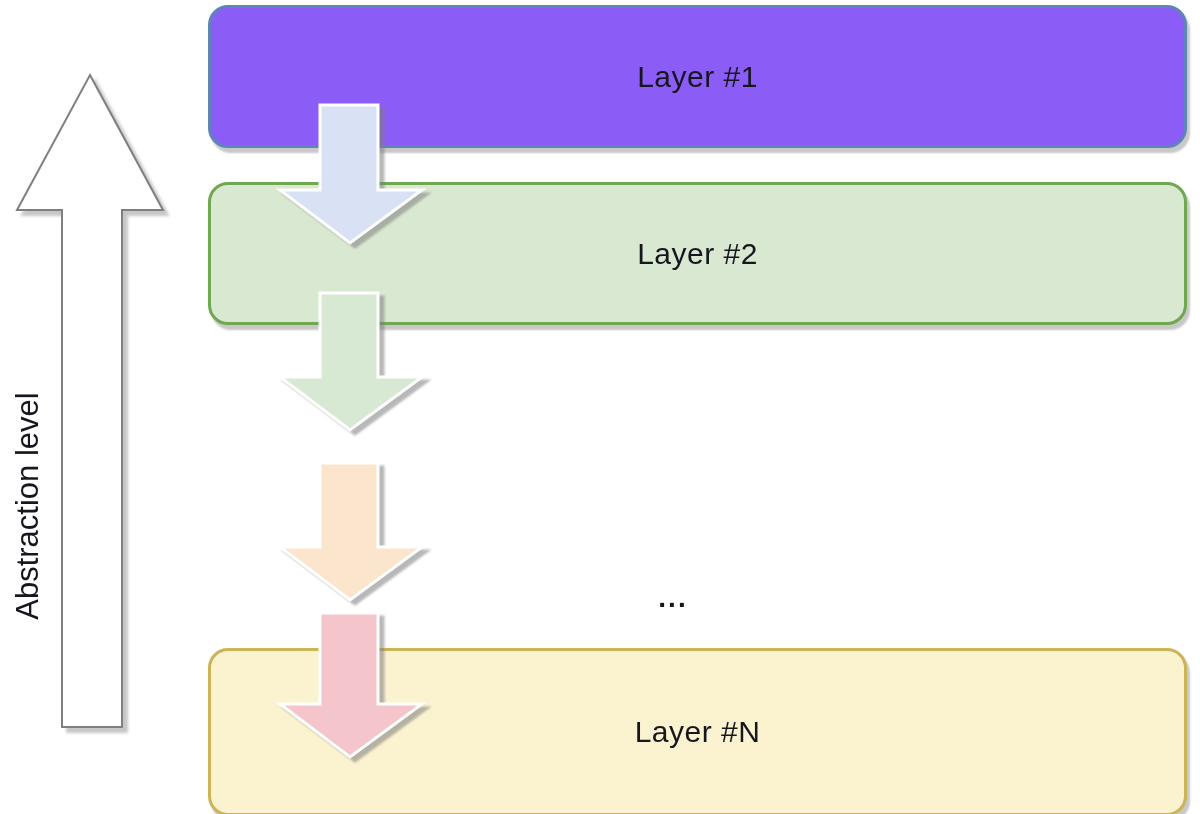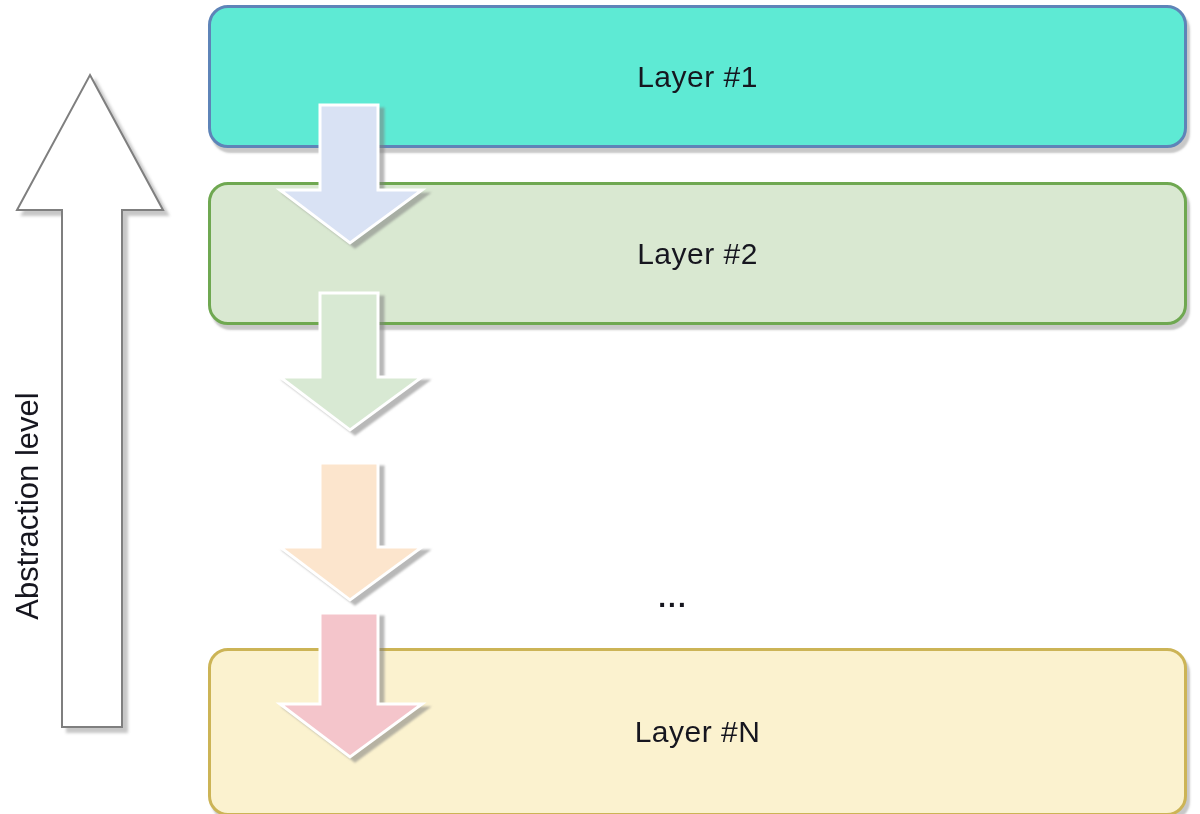--- a/index.html
+++ b/index.html
@@ -89,21 +89,21 @@
 </head>
 <body>
 
 <div class="canvas">
 
   <svg class="axis-svg" viewBox="0 0 200 814">
     <polygon class="axis-arrow" points="90,75 163,210 122,210 122,727 62,727 62,210 17,210" style="fill: rgb(255, 255, 255); stroke: rgb(127, 127, 127);"></polygon>
   </svg>
   <div class="axis-label" style="color: rgb(22, 22, 31);">Abstraction level</div>
 
-  <div class="layer-box box-1" style="background-color: #5eead4; border-color: rgb(94, 132, 184);">
+  <div class="layer-box box-1" style="background-color: #8b5cf6; border-color: rgb(94, 132, 184);">
     <span class="layer-label" style="color: rgb(22, 22, 31);">Layer #1</span>
   </div>
 
   <div class="layer-box box-2" style="background-color: rgb(217, 232, 209); border-color: rgb(111, 168, 81);">
     <span class="layer-label" style="color: rgb(22, 22, 31);">Layer #2</span>
   </div>
 
 
   <div class="ellipsis" style="color: rgb(22, 22, 31);">...</div>
 

